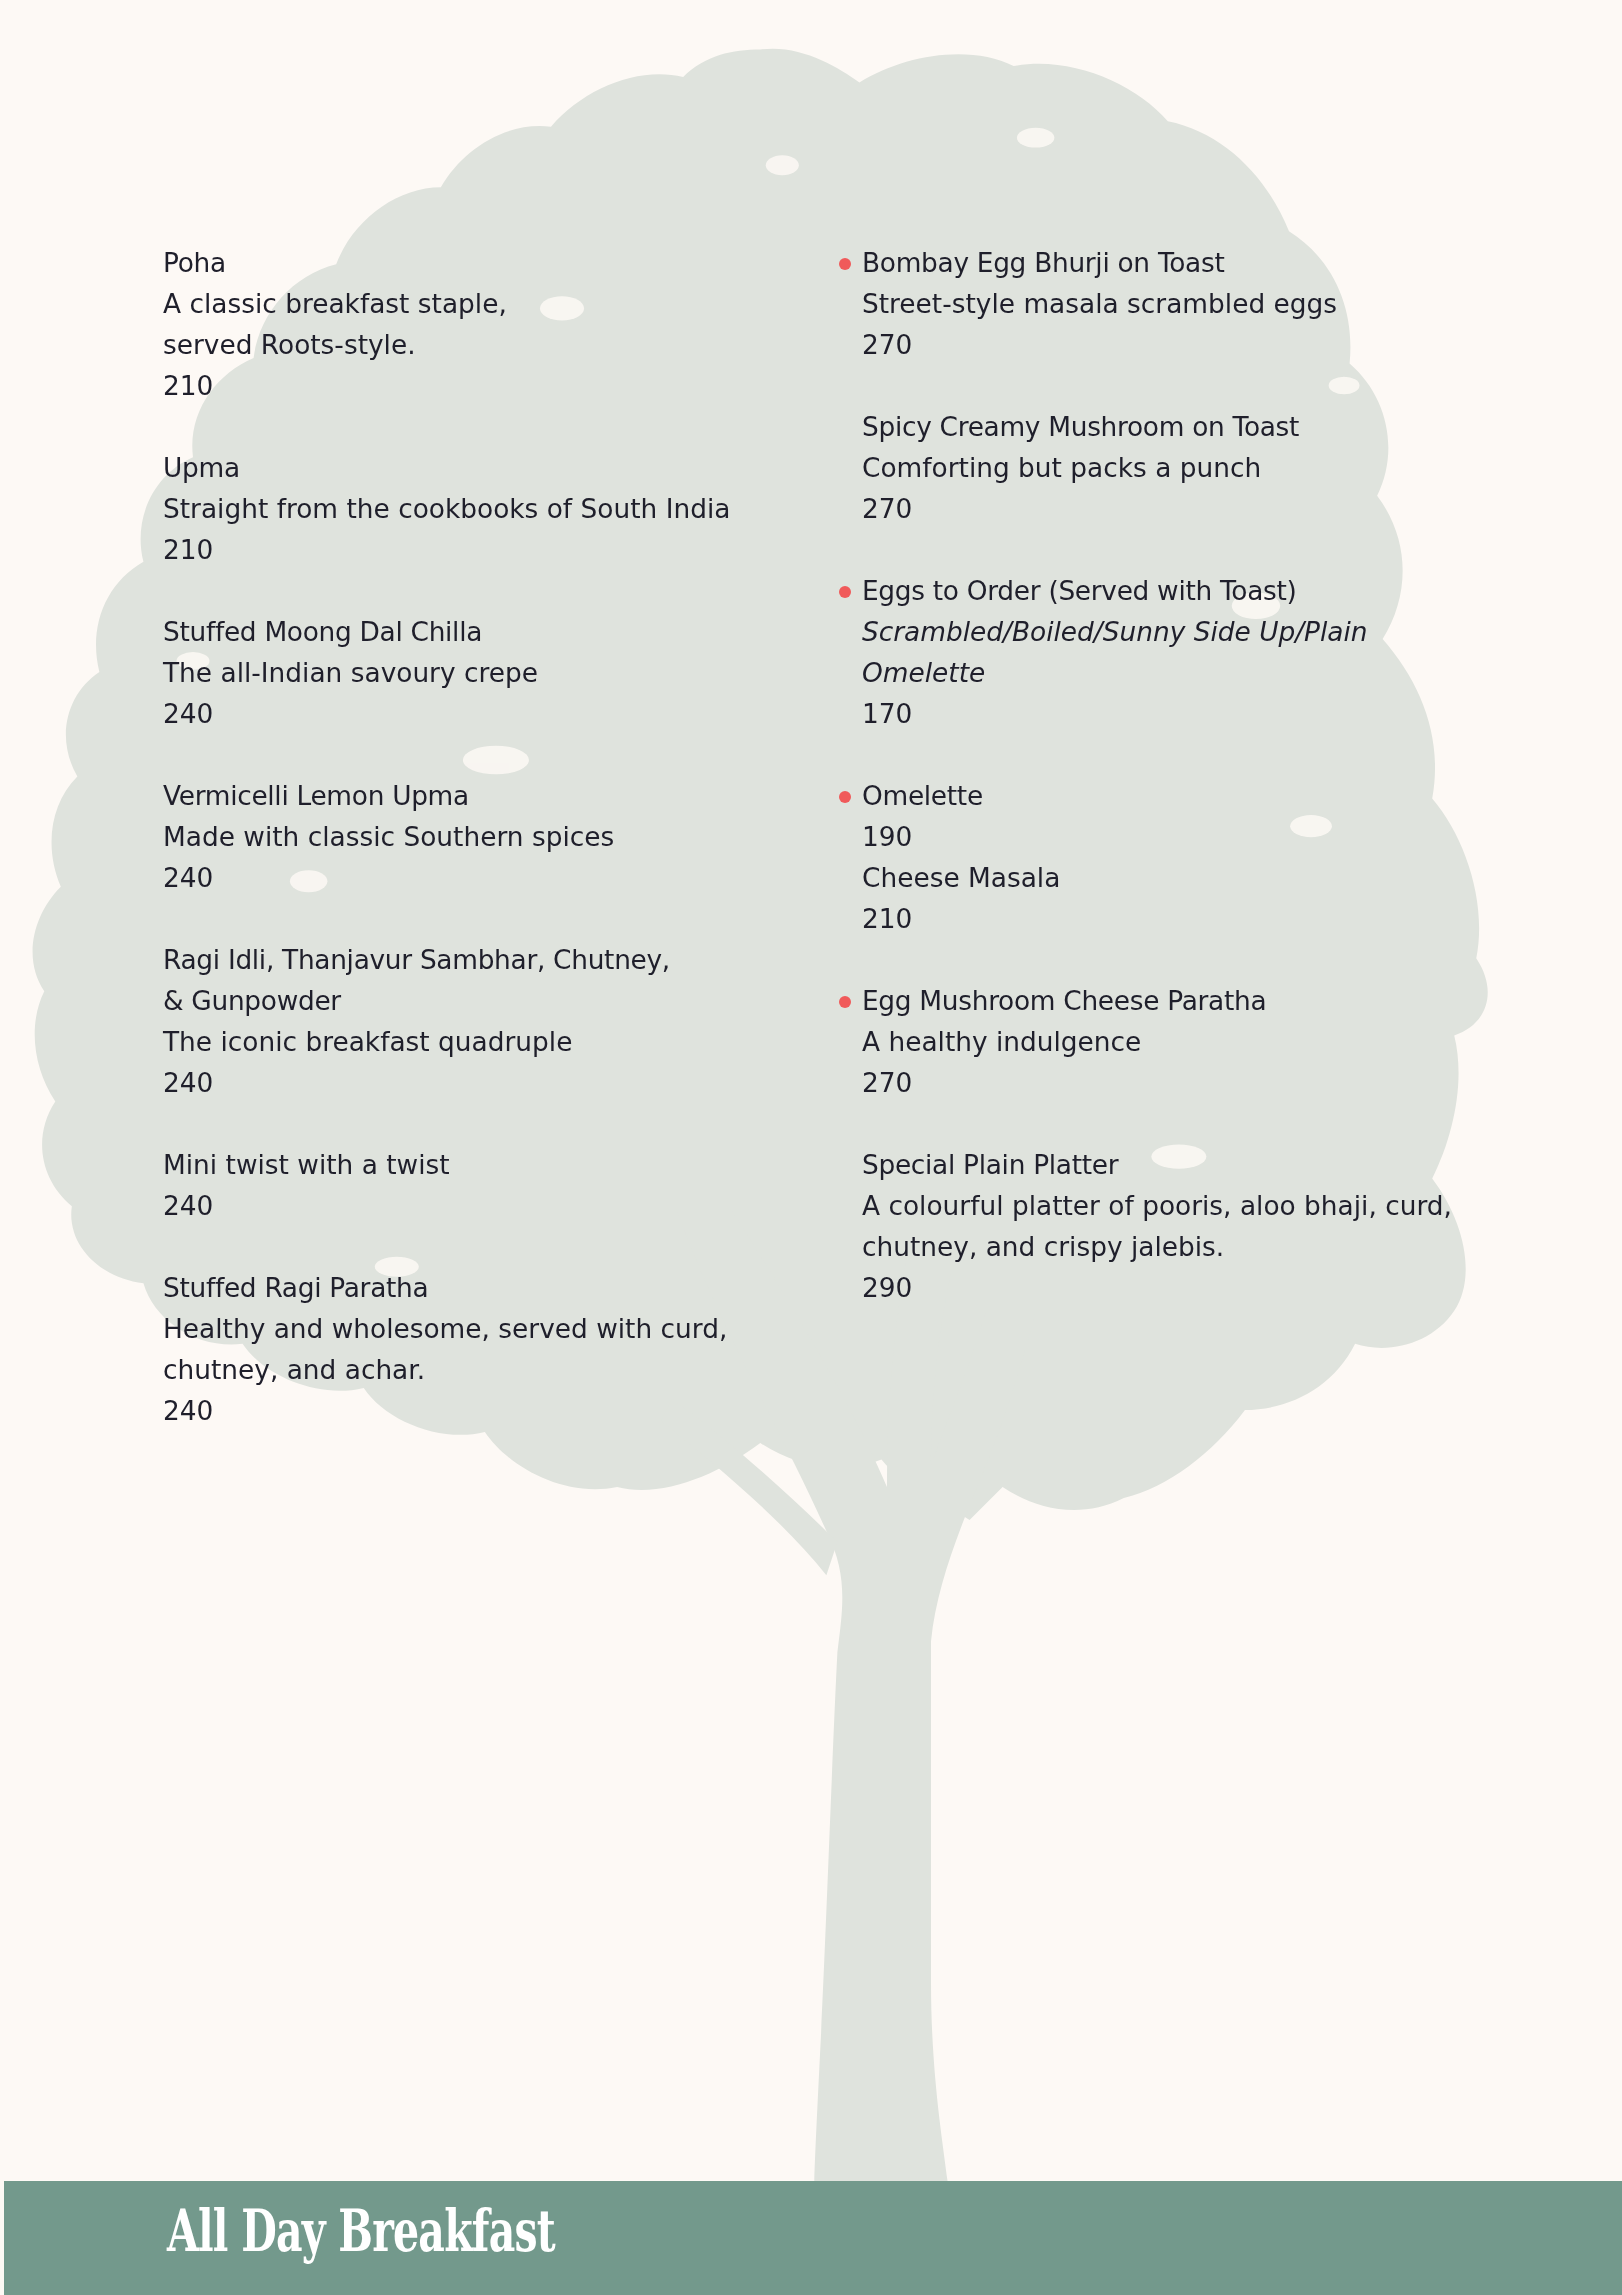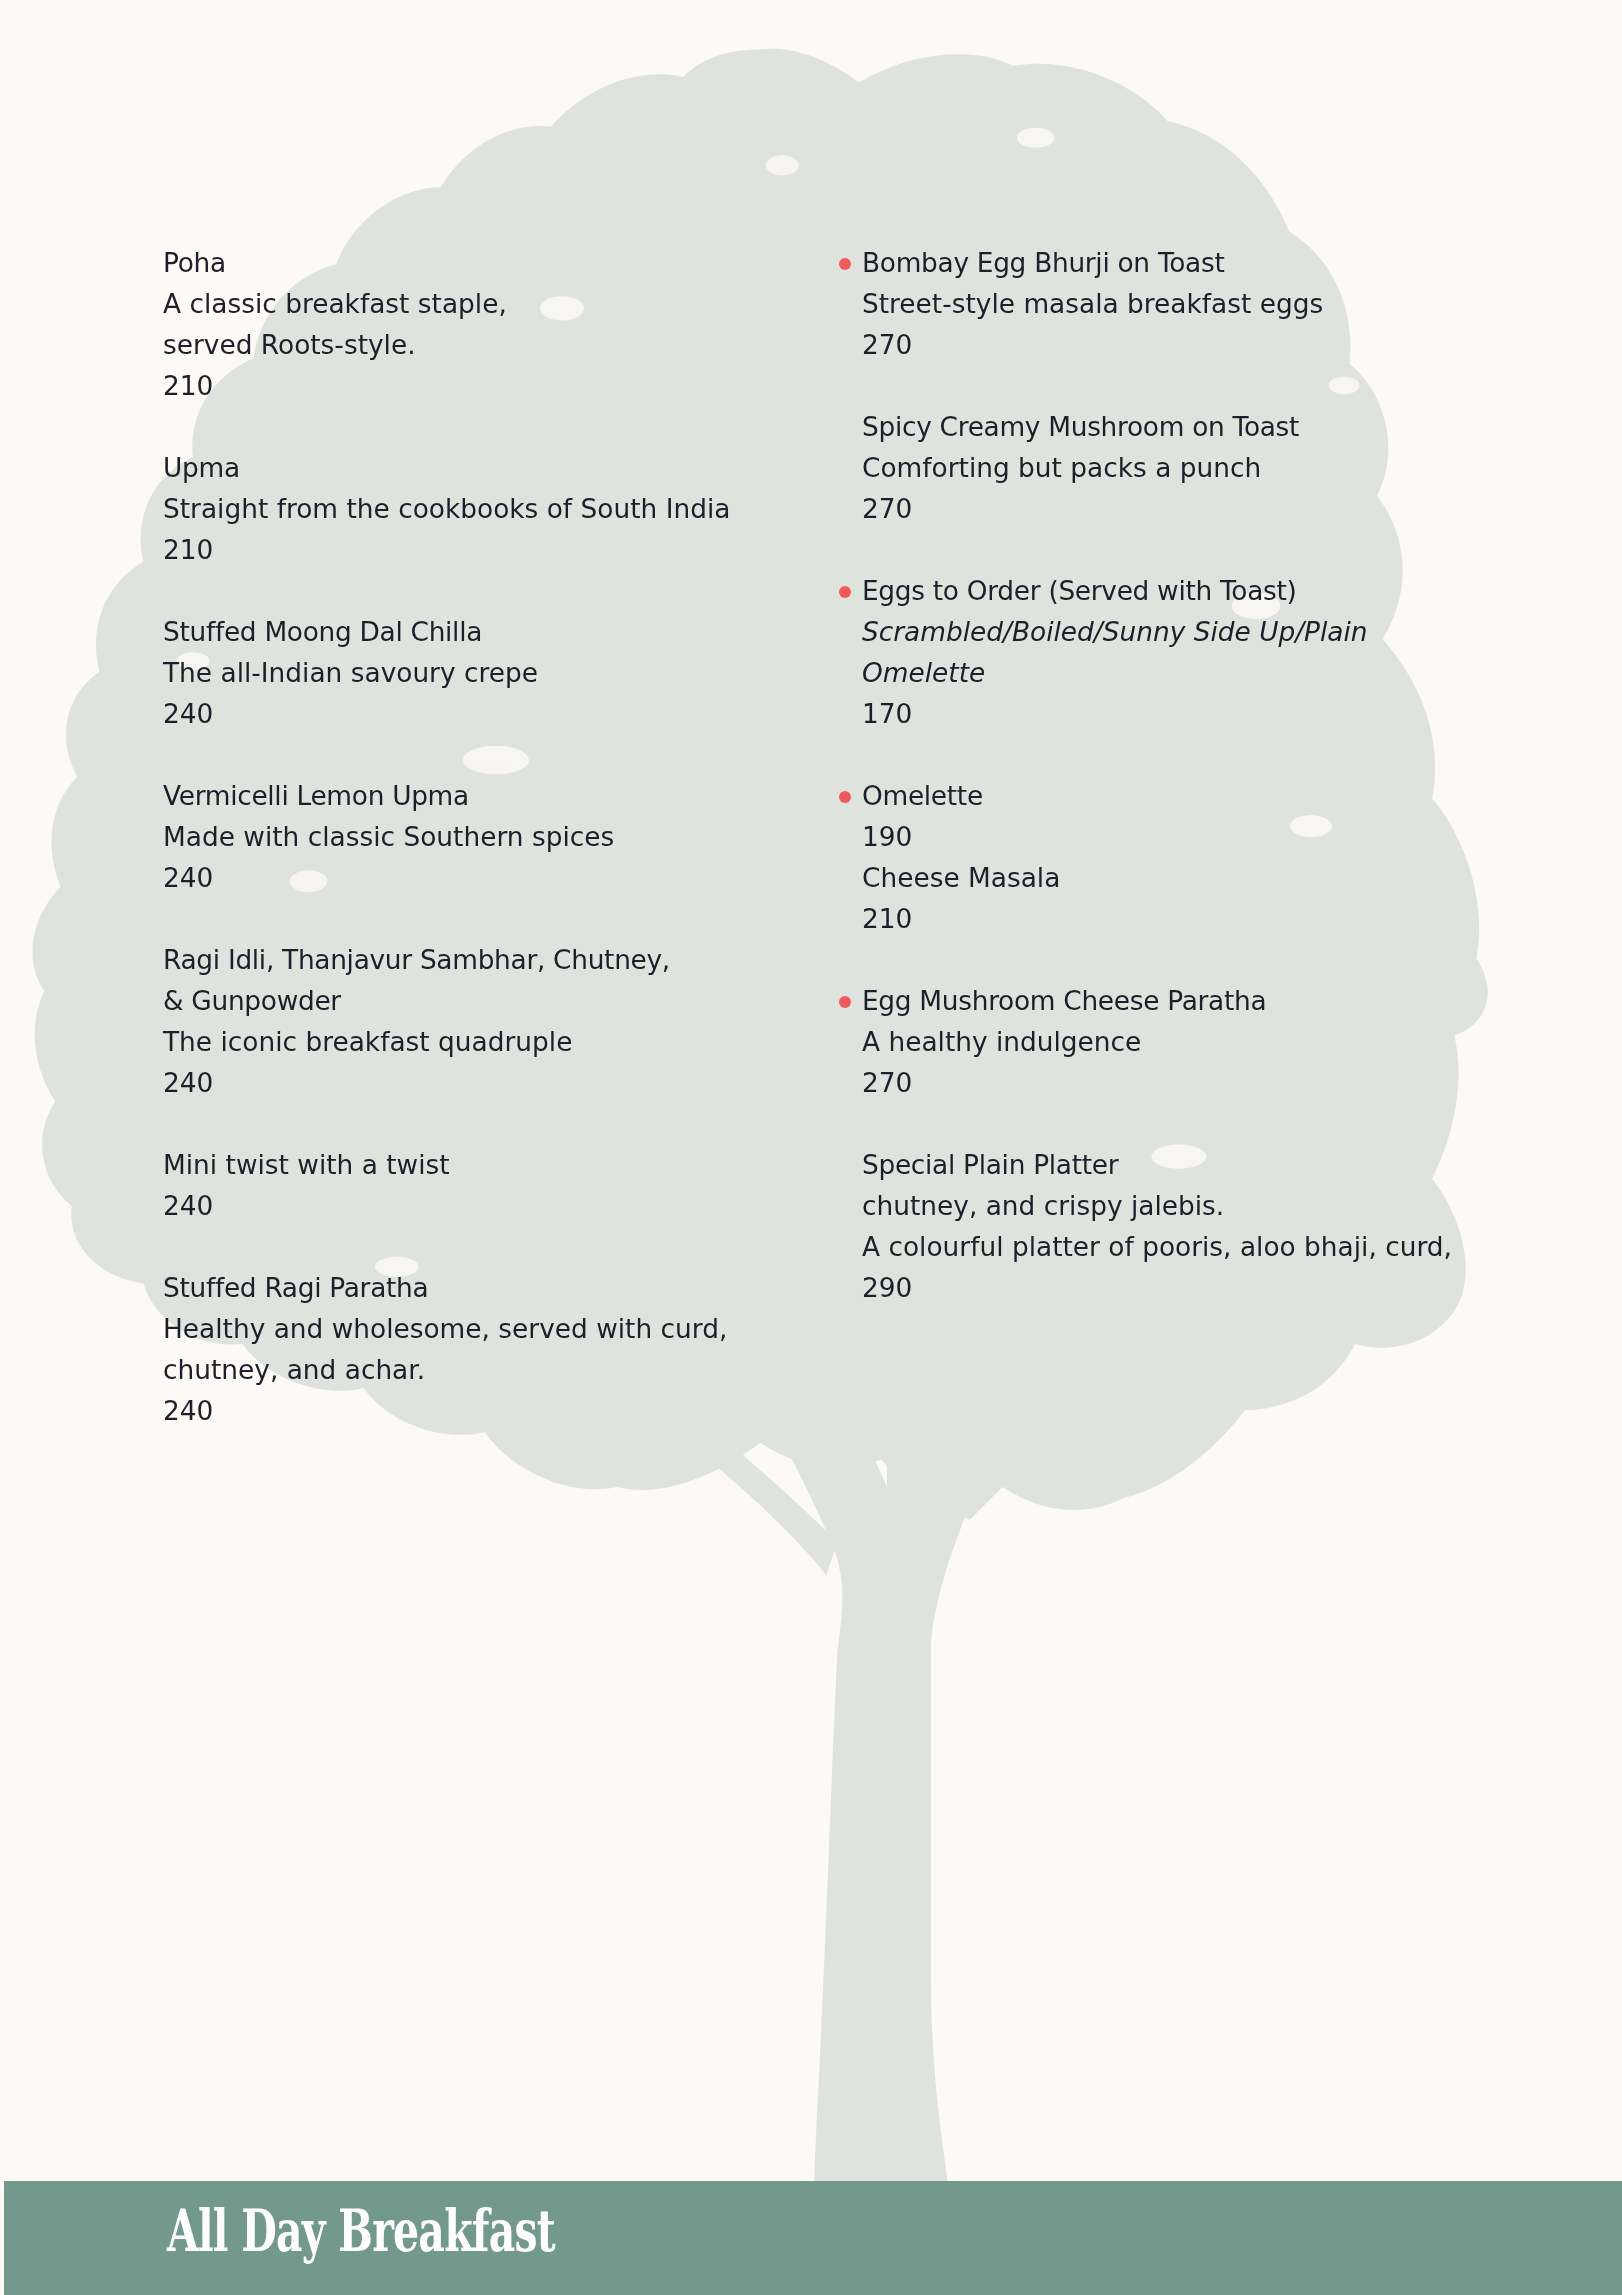--- a/index.html
+++ b/index.html
@@ -102,21 +102,21 @@
     <span class="line">Healthy and wholesome, served with curd,</span>
     <span class="line">chutney, and achar.</span>
     <span class="line">240</span>
   </div>
 </div>
 
 <div class="col col-right">
   <div class="item">
     <span class="bullet"></span>
     <span class="item-title">Bombay Egg Bhurji on Toast</span>
-    <span class="line">Street-style masala breakfast eggs</span>
+    <span class="line">Street-style masala scrambled eggs</span>
     <span class="line">270</span>
   </div>
   <div class="item">
     <span class="item-title">Spicy Creamy Mushroom on Toast</span>
     <span class="line">Comforting but packs a punch</span>
     <span class="line">270</span>
   </div>
   <div class="item">
     <span class="bullet"></span>
     <span class="item-title">Eggs to Order (Served with Toast)</span>
@@ -132,22 +132,22 @@
     <span class="line">210</span>
   </div>
   <div class="item">
     <span class="bullet"></span>
     <span class="item-title">Egg Mushroom Cheese Paratha</span>
     <span class="line">A healthy indulgence</span>
     <span class="line">270</span>
   </div>
   <div class="item">
     <span class="item-title">Special Plain Platter</span>
+    <span class="line">A colourful platter of pooris, aloo bhaji, curd,</span>
     <span class="line">chutney, and crispy jalebis.</span>
-    <span class="line">A colourful platter of pooris, aloo bhaji, curd,</span>
     <span class="line">290</span>
   </div>
 </div>
 
 <div class="footer">
   <div class="footer-title">All Day Breakfast</div>
 </div>
 
 
 </body></html>

